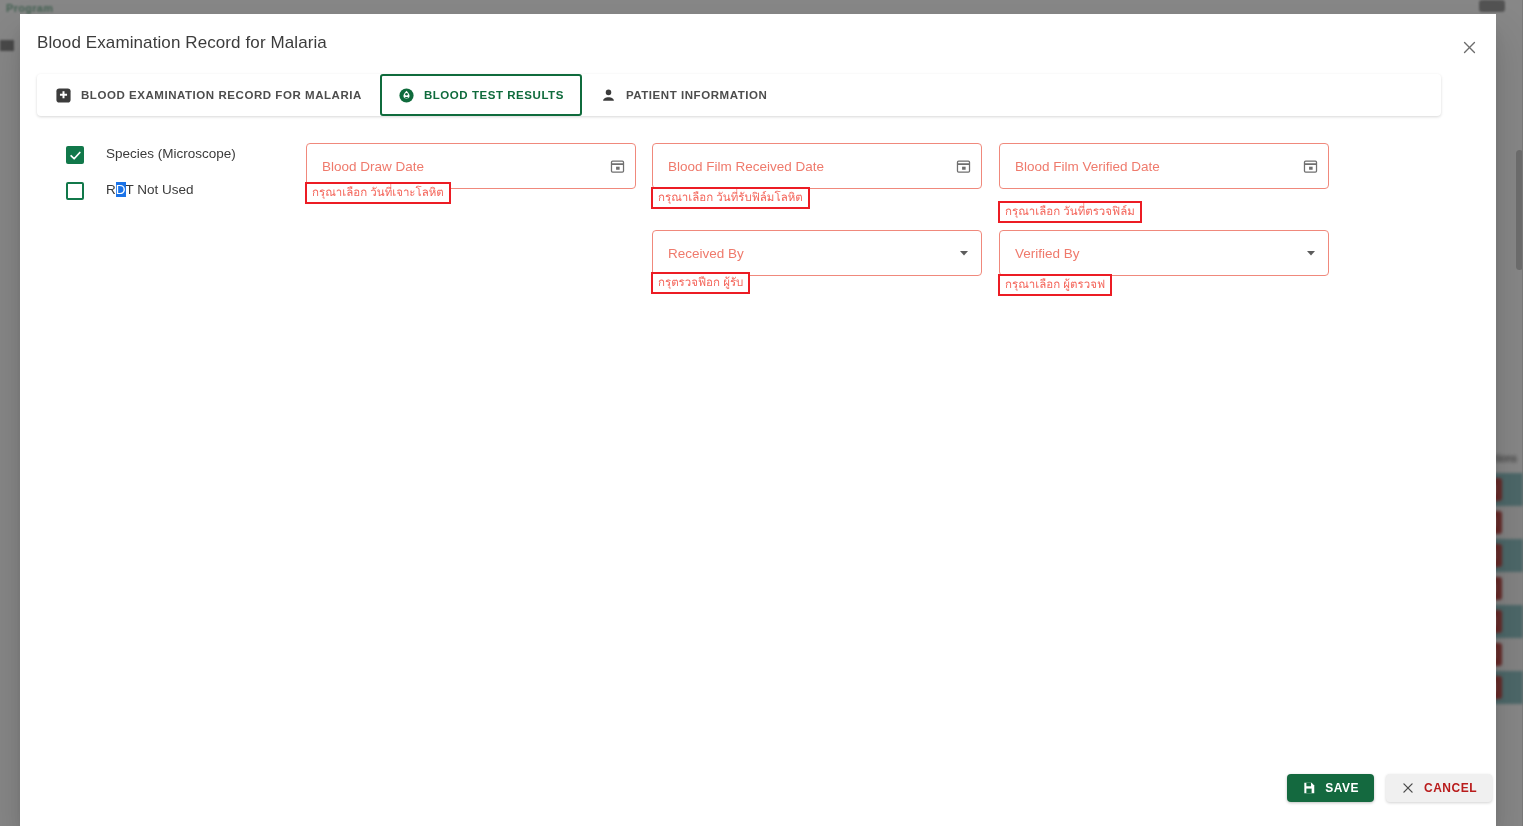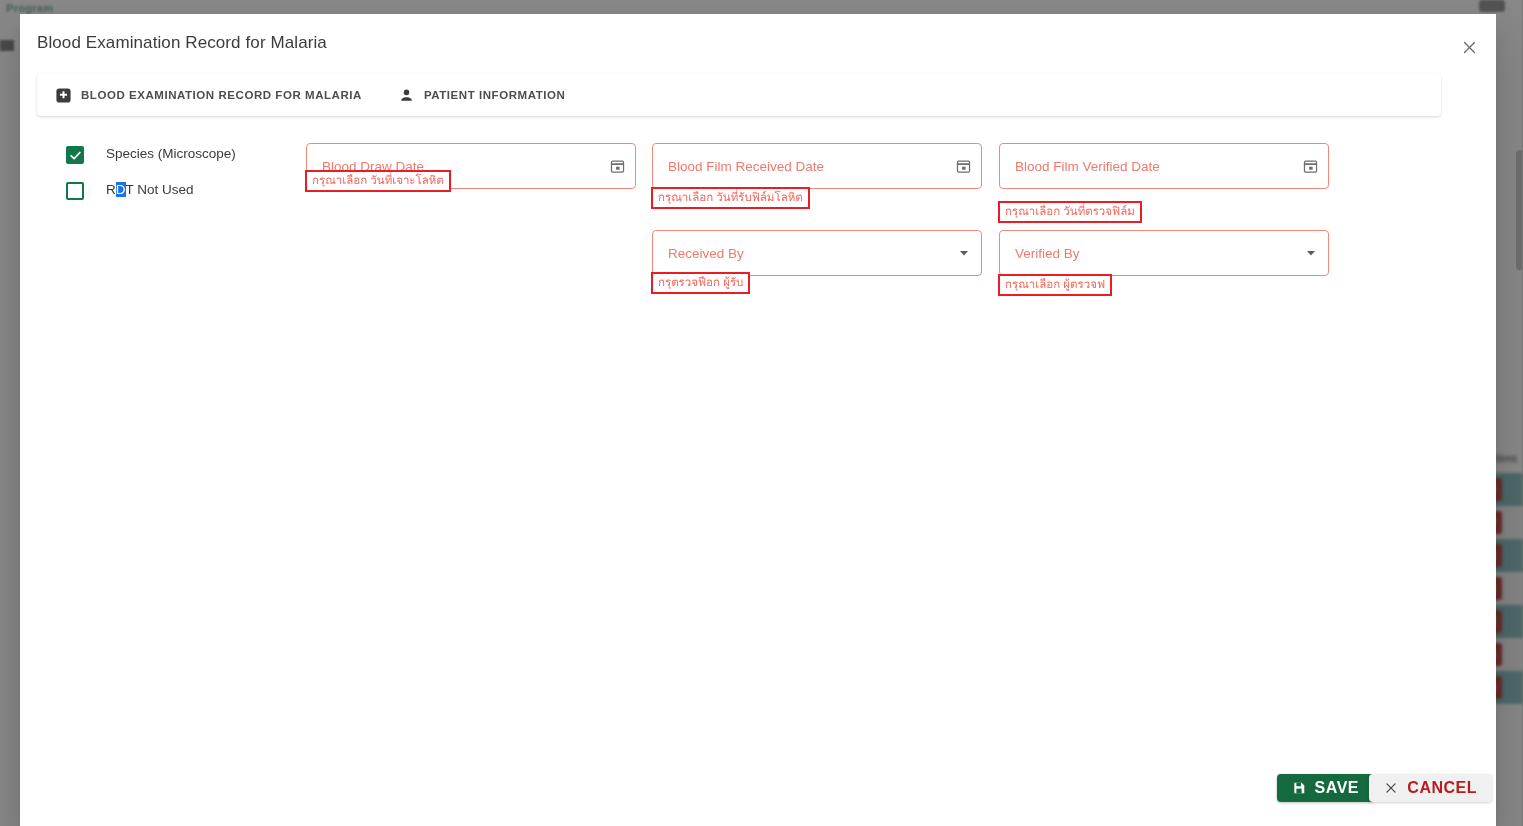--- a/index.html
+++ b/index.html
@@ -177,39 +177,39 @@
     background: #fff;
     display: inline-flex; align-items: center;
   }
   .errtxt {
     font-size: 11.5px; color: #f4655a;
     white-space: nowrap; line-height: 1.1;
   }
 
   
   #f-draw      { left: 286px; top: 19px;  width: 330px; }
-  #e-draw      { left: 285px; top: 46px; }
+  #e-draw      { left: 285px; top: 58px; }
   #f-received  { left: 632px; top: 19px;  width: 330px; }
   #e-received  { left: 631px; top: 63px; }
   #f-verified  { left: 979px; top: 19px;  width: 330px; }
   #e-verified  { left: 978px; top: 62px; margin-top: 15px; }
   #f-recby     { left: 632px; top: 106px; width: 330px; padding-left: 30px; }
   #e-recby     { left: 631px; top: 148px; }
   #f-verby     { left: 979px; top: 106px; width: 330px; }
   #e-verby     { left: 978px; top: 150px; }
 
   
   #footer {
     position: absolute; left: 0; right: 0; bottom: 0; height: 66px;
   }
   .btn {
     position: absolute; top: 14px; height: 28px;
     display: flex; align-items: center; gap: 9px;
     padding: 0 15px;
-    font-size: 16px; font-weight: 700; letter-spacing: .5px;
+    font-size: 12px; font-weight: 700; letter-spacing: .5px;
     border: none; border-radius: 4px; cursor: pointer;
     font-family: "Liberation Sans", sans-serif;
   }
   #btn-save   { right: 122px; background: #14693f; color: #fff;
                 box-shadow: 0 1px 3px rgba(0,0,0,.25); }
   #btn-cancel { right: 4px;  background: #f0f0f0; color: #b91c1c;
                 box-shadow: 0 1px 3px rgba(0,0,0,.18); }
 </style>
 </head>
 <body>
@@ -302,20 +302,31 @@
     <div class="tab">
       <span class="tab-ico">
         <svg width="17" height="17" viewBox="0 0 24 24">
           <rect x="2" y="2" width="20" height="20" rx="4" fill="#3c3c3c"></rect>
           <path d="M10.6 6h2.8v3.6H17v2.8h-3.6V16h-2.8v-3.6H7V9.6h3.6z" fill="#fff"></path>
         </svg>
       </span>
       <span>BLOOD EXAMINATION RECORD FOR MALARIA</span>
     </div>
 
+    <div class="tab active">
+      <span class="tab-ico">
+        <svg width="17" height="17" viewBox="0 0 24 24">
+          <circle cx="12" cy="12" r="10" fill="#0f6b3c"></circle>
+          <path d="M12 5.4c2.6 3 4.3 5.1 4.3 7.1a4.3 4.3 0 01-8.6 0c0-2 1.7-4.1 4.3-7.1z" fill="#fff"></path>
+          <circle cx="12" cy="10.2" r="1.9" fill="#0f6b3c"></circle>
+          <path d="M8.6 16.4c.7-1.5 2-2.2 3.4-2.2s2.7.7 3.4 2.2z" fill="#0f6b3c"></path>
+        </svg>
+      </span>
+      <span>BLOOD TEST RESULTS</span>
+    </div>
 
     <div class="tab">
       <span class="tab-ico">
         <svg width="17" height="17" viewBox="0 0 24 24" fill="#3c3c3c">
           <circle cx="12" cy="7.6" r="3.9"></circle>
           <path d="M4.4 19.4c0-3.3 3.4-5.1 7.6-5.1s7.6 1.8 7.6 5.1z"></path>
         </svg>
       </span>
       <span>PATIENT INFORMATION</span>
     </div>

